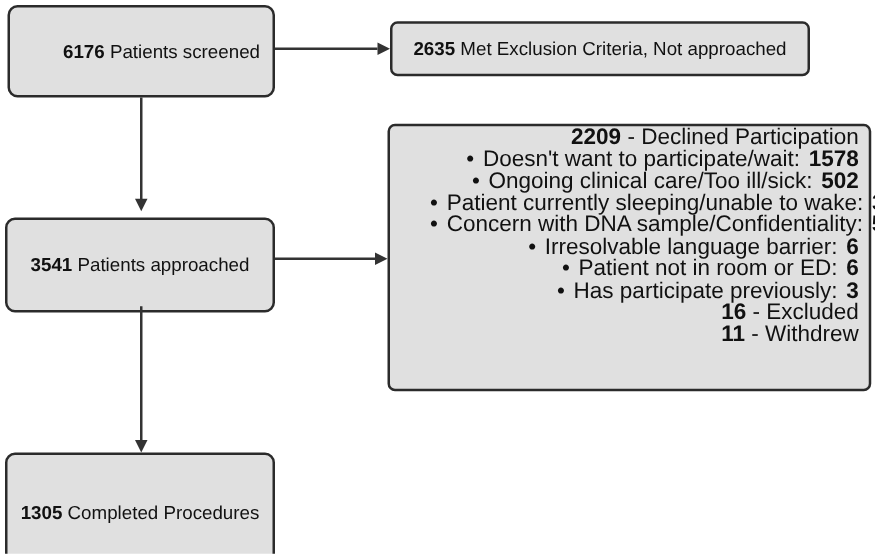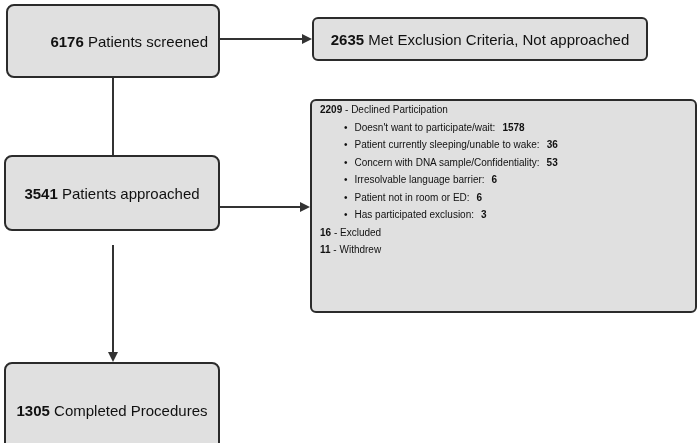--- a/index.html
+++ b/index.html
@@ -29,29 +29,30 @@
     align-items: center;
     justify-content: center;
     text-align: center;
     font-size: 15px;
     padding: 4px 10px;
   }
   .num { font-weight: bold; }
 
   #box-screened   { left: 6px;   top: 4px;   width: 214px; height: 74px; justify-content: flex-end; }
   #box-excluded   { left: 312px; top: 17px;  width: 336px; height: 44px; border-radius: 6px; }
-  #box-approached { left: 4px;   top: 155px; width: 216px; height: 76px; }
+  #box-approached { left: 4px;   top: 174px; width: 216px; height: 76px; }
   #box-completed  { left: 4px;   top: 362px; width: 216px; height: 96px; }
 
   #box-declined {
     left: 310px; top: 99px; width: 387px; height: 214px;
     border-radius: 6px;
-    font-size: 10px;
+    font-size: 18px;
     line-height: 17.5px;
     padding: 0 8px;
+    text-align: right;
   }
   .reason { padding-left: 24px; white-space: nowrap; }
   .bullet::before { content: "\2022"; margin-right: 7px; }
   .reason .val { font-weight: bold; margin-left: 7px; }
 
   .hline, .vline { position: absolute; background: var(--arrow); }
   .hline { height: 2px; }
   .vline { width: 2px; }
   .head-right {
     position: absolute; width: 0; height: 0;
@@ -109,33 +110,36 @@
 
   <div class="box" id="box-declined">
     <div>
       <span class="num">2209</span>
       <span>- Declined Participation</span>
     </div>
     <div class="reason">
       <span class="bullet"></span><span>Doesn't want to participate/wait:</span><span class="val">1578</span>
     </div>
     <div class="reason">
+      <span class="bullet"></span><span>Ongoing clinical care/Too ill/sick:</span><span class="val">502</span>
+    </div>
+    <div class="reason">
       <span class="bullet"></span><span>Patient currently sleeping/unable to wake:</span><span class="val">36</span>
     </div>
     <div class="reason">
       <span class="bullet"></span><span>Concern with DNA sample/Confidentiality:</span><span class="val">53</span>
     </div>
     <div class="reason">
       <span class="bullet"></span><span>Irresolvable language barrier:</span><span class="val">6</span>
     </div>
     <div class="reason">
       <span class="bullet"></span><span>Patient not in room or ED:</span><span class="val">6</span>
     </div>
     <div class="reason">
-      <span class="bullet"></span><span>Has participated exclusion:</span><span class="val">3</span>
+      <span class="bullet"></span><span>Has participate previously:</span><span class="val">3</span>
     </div>
     <div>
       <span class="num">16</span>
       <span>- Excluded</span>
     </div>
     <div>
       <span class="num">11</span>
       <span>- Withdrew</span>
     </div>
   </div>

